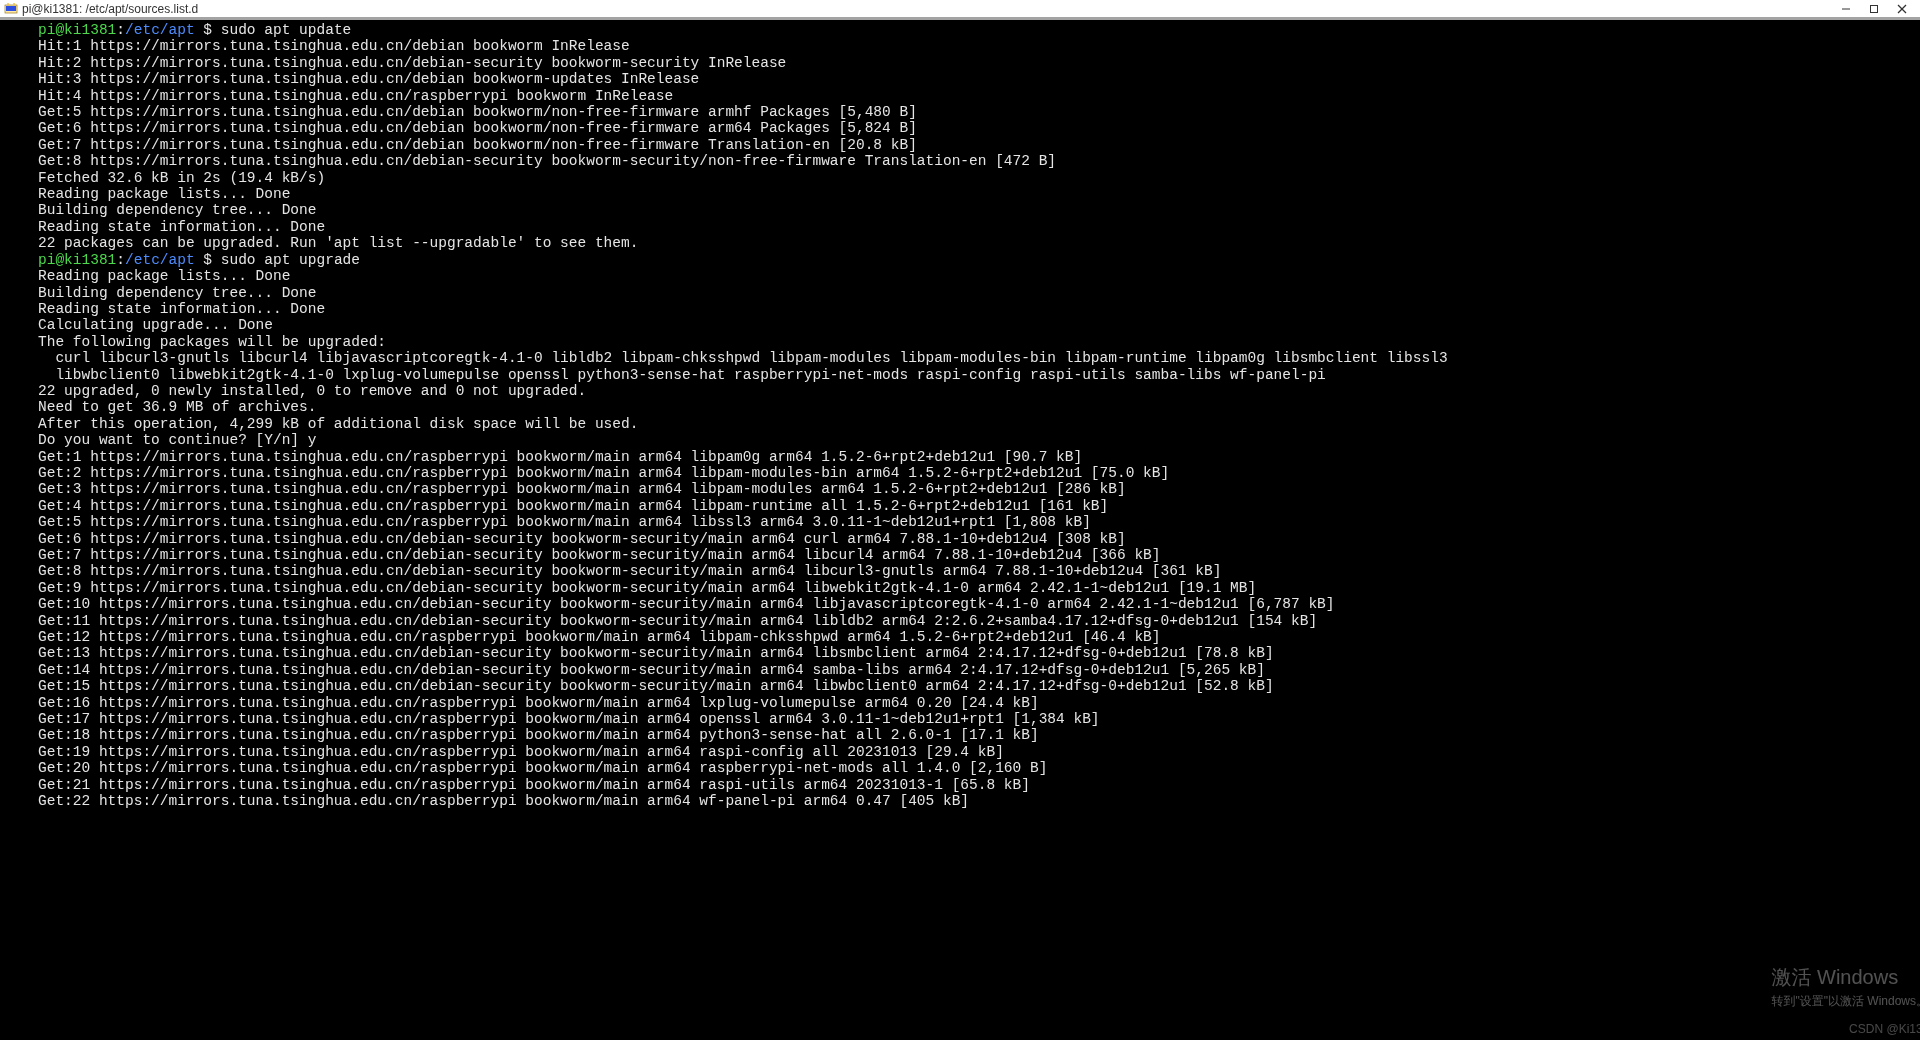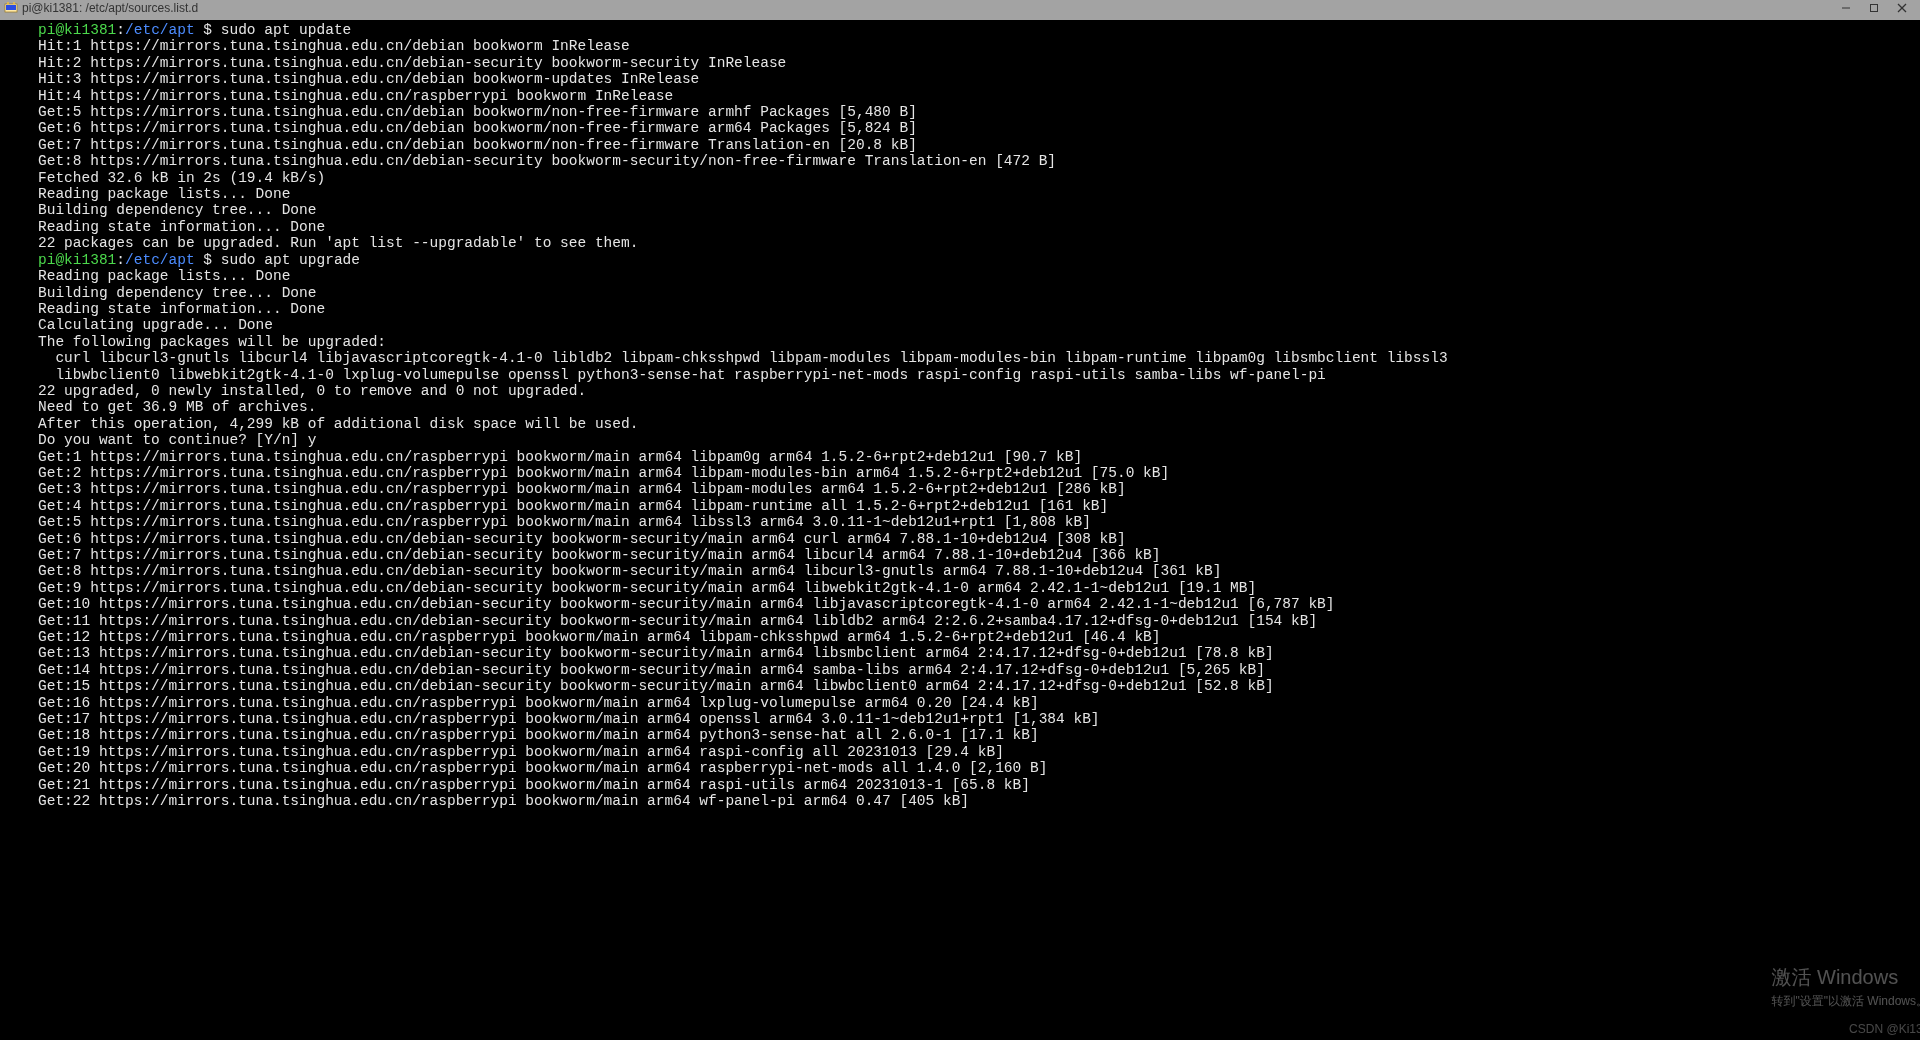--- a/index.html
+++ b/index.html
@@ -1,22 +1,22 @@
 <!DOCTYPE html>
 <html><head>
 <meta charset="utf-8">
 <style>
   * { margin: 0; padding: 0; box-sizing: border-box; }
   html, body { width: 1920px; height: 1040px; overflow: hidden; background: #000; }
   body { font-family: "Consolas", "Courier New", monospace; font-size: 14.5px; }
 
   .titlebar {
     height: 20px;
-    background: #a3a3a3;
-    border-bottom: 5px solid #a3a3a3;
+    background: #ffffff;
+    border-bottom: 3px solid #a3a3a3;
     display: flex;
     align-items: center;
     padding: 0 4px;
     font-family: "Segoe UI", Tahoma, sans-serif;
     font-size: 12px;
     color: #333;
   }
   .titlebar .icon { width: 14px; height: 14px; margin-right: 4px; display:inline-flex; align-items:center; justify-content:center;}
   .titlebar .title { flex: 1; }
   .titlebar .winbtn {

